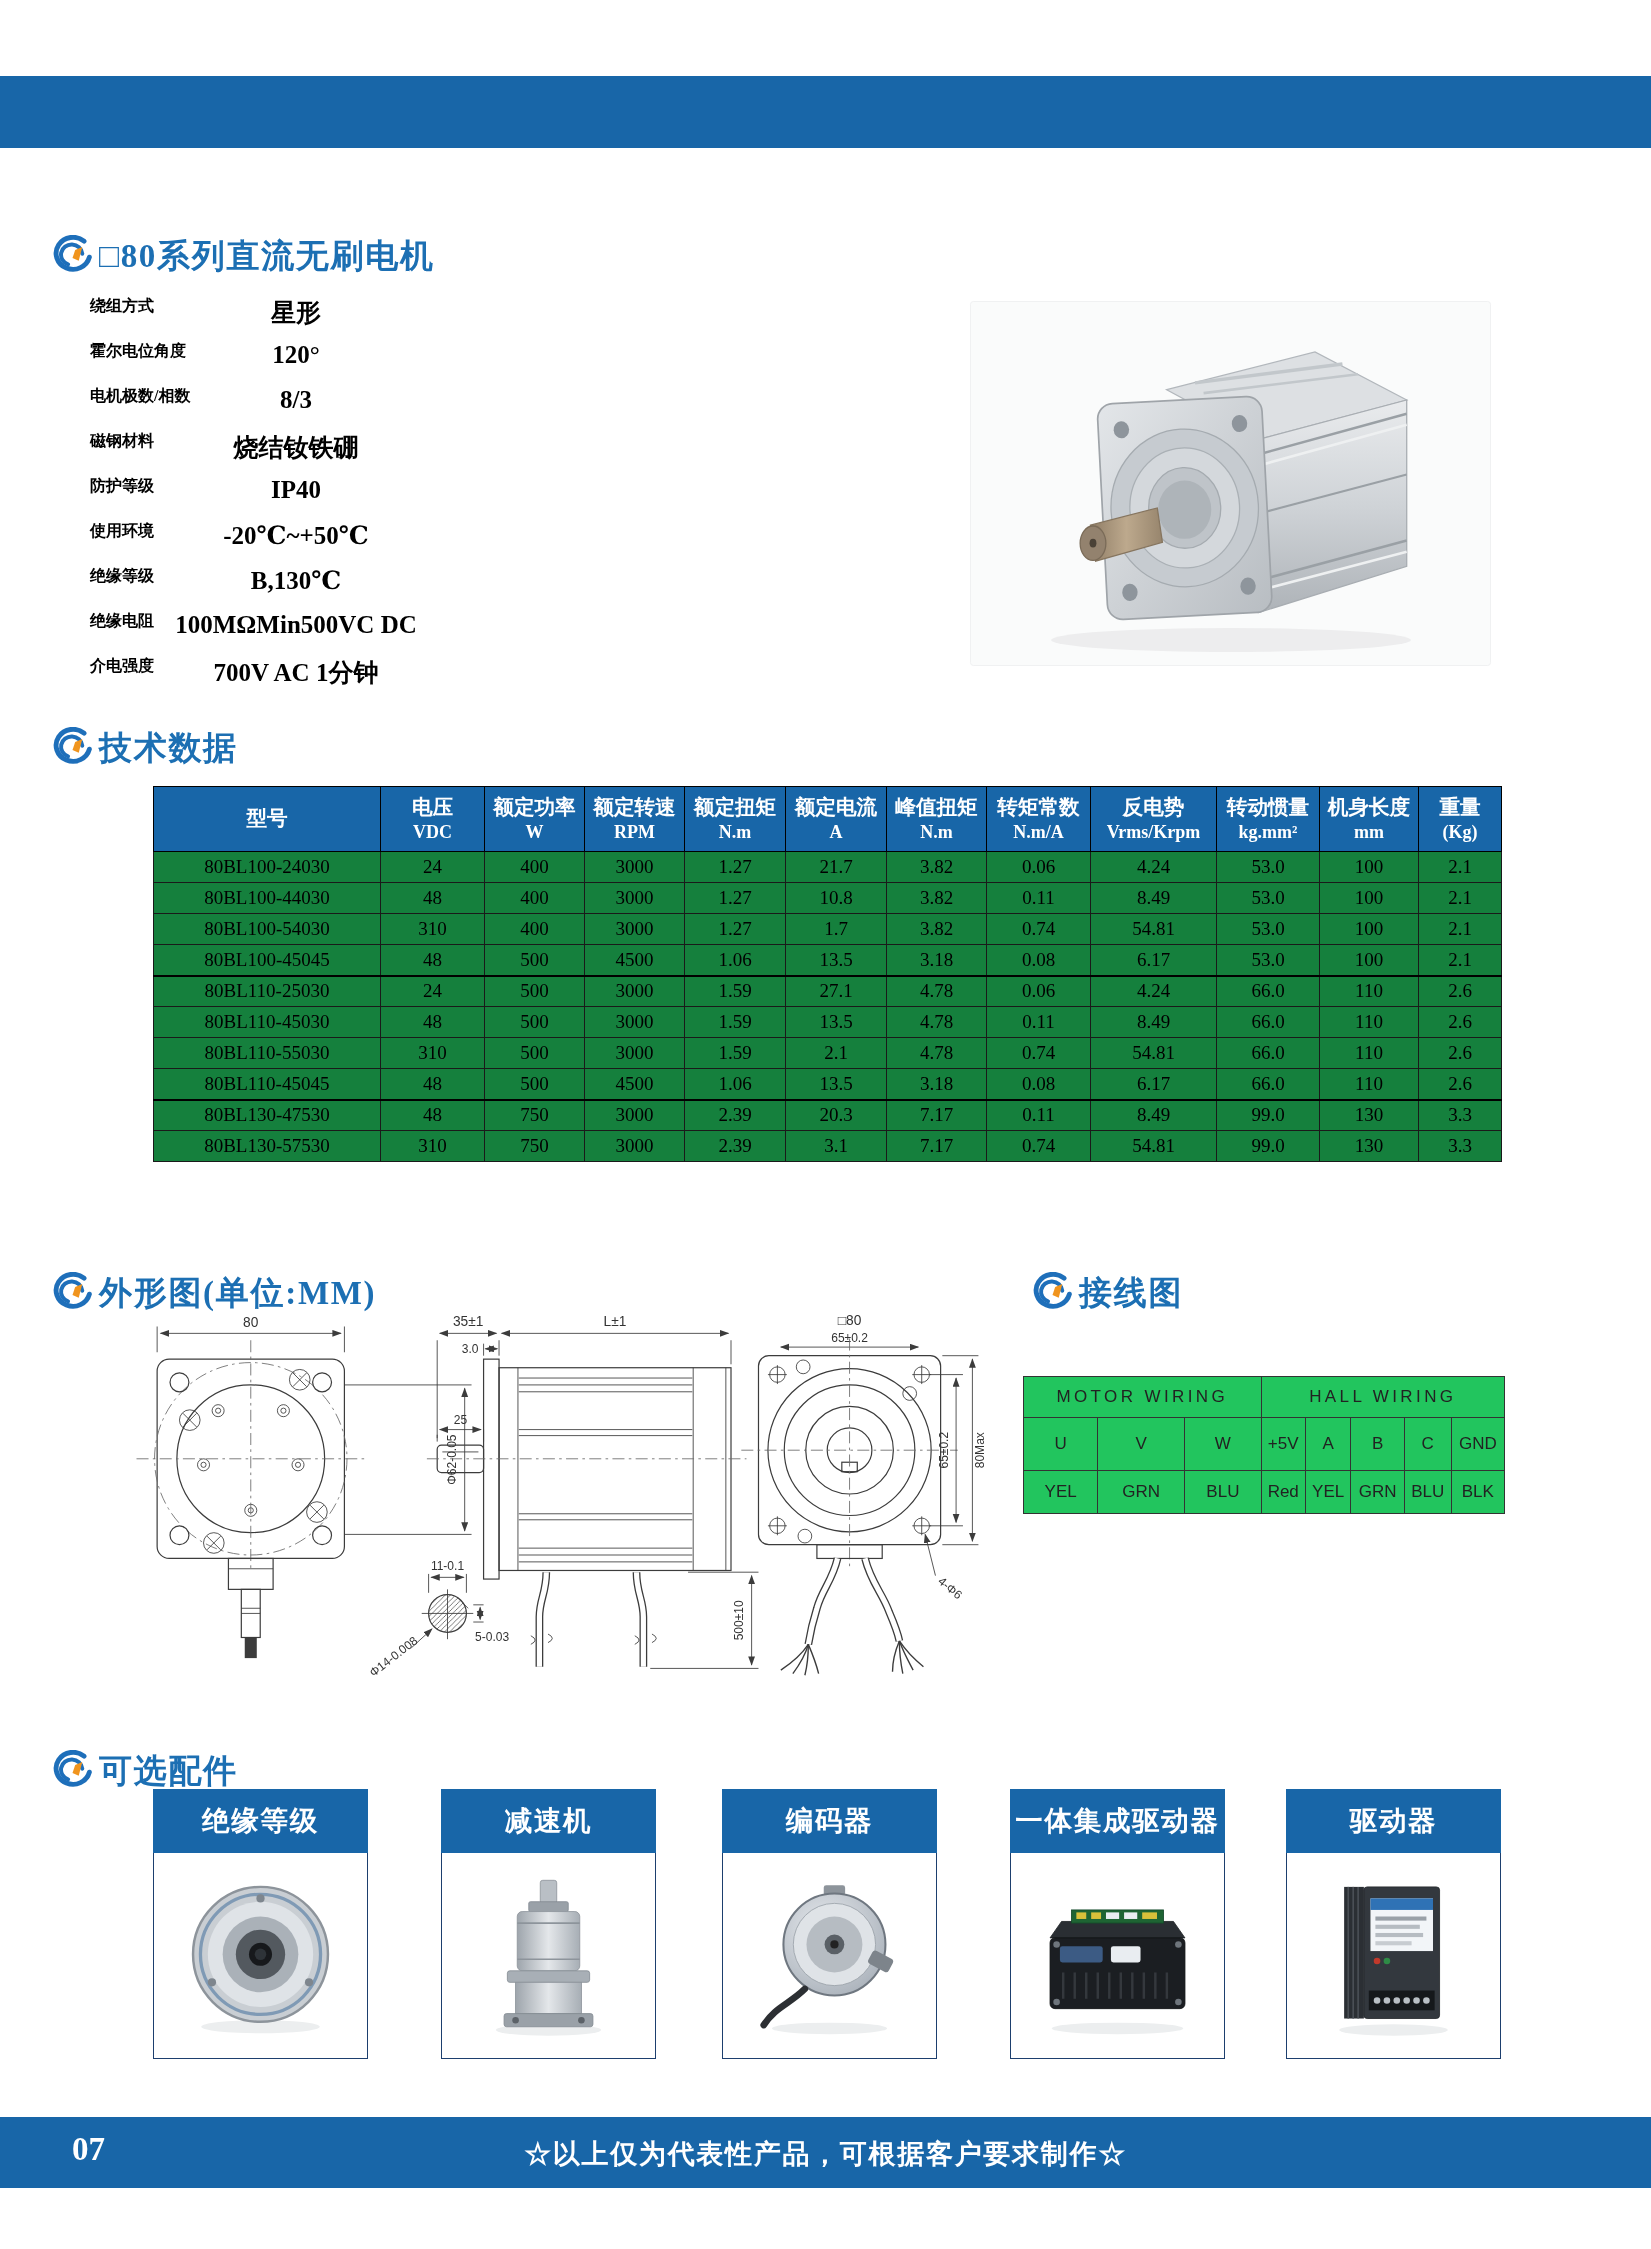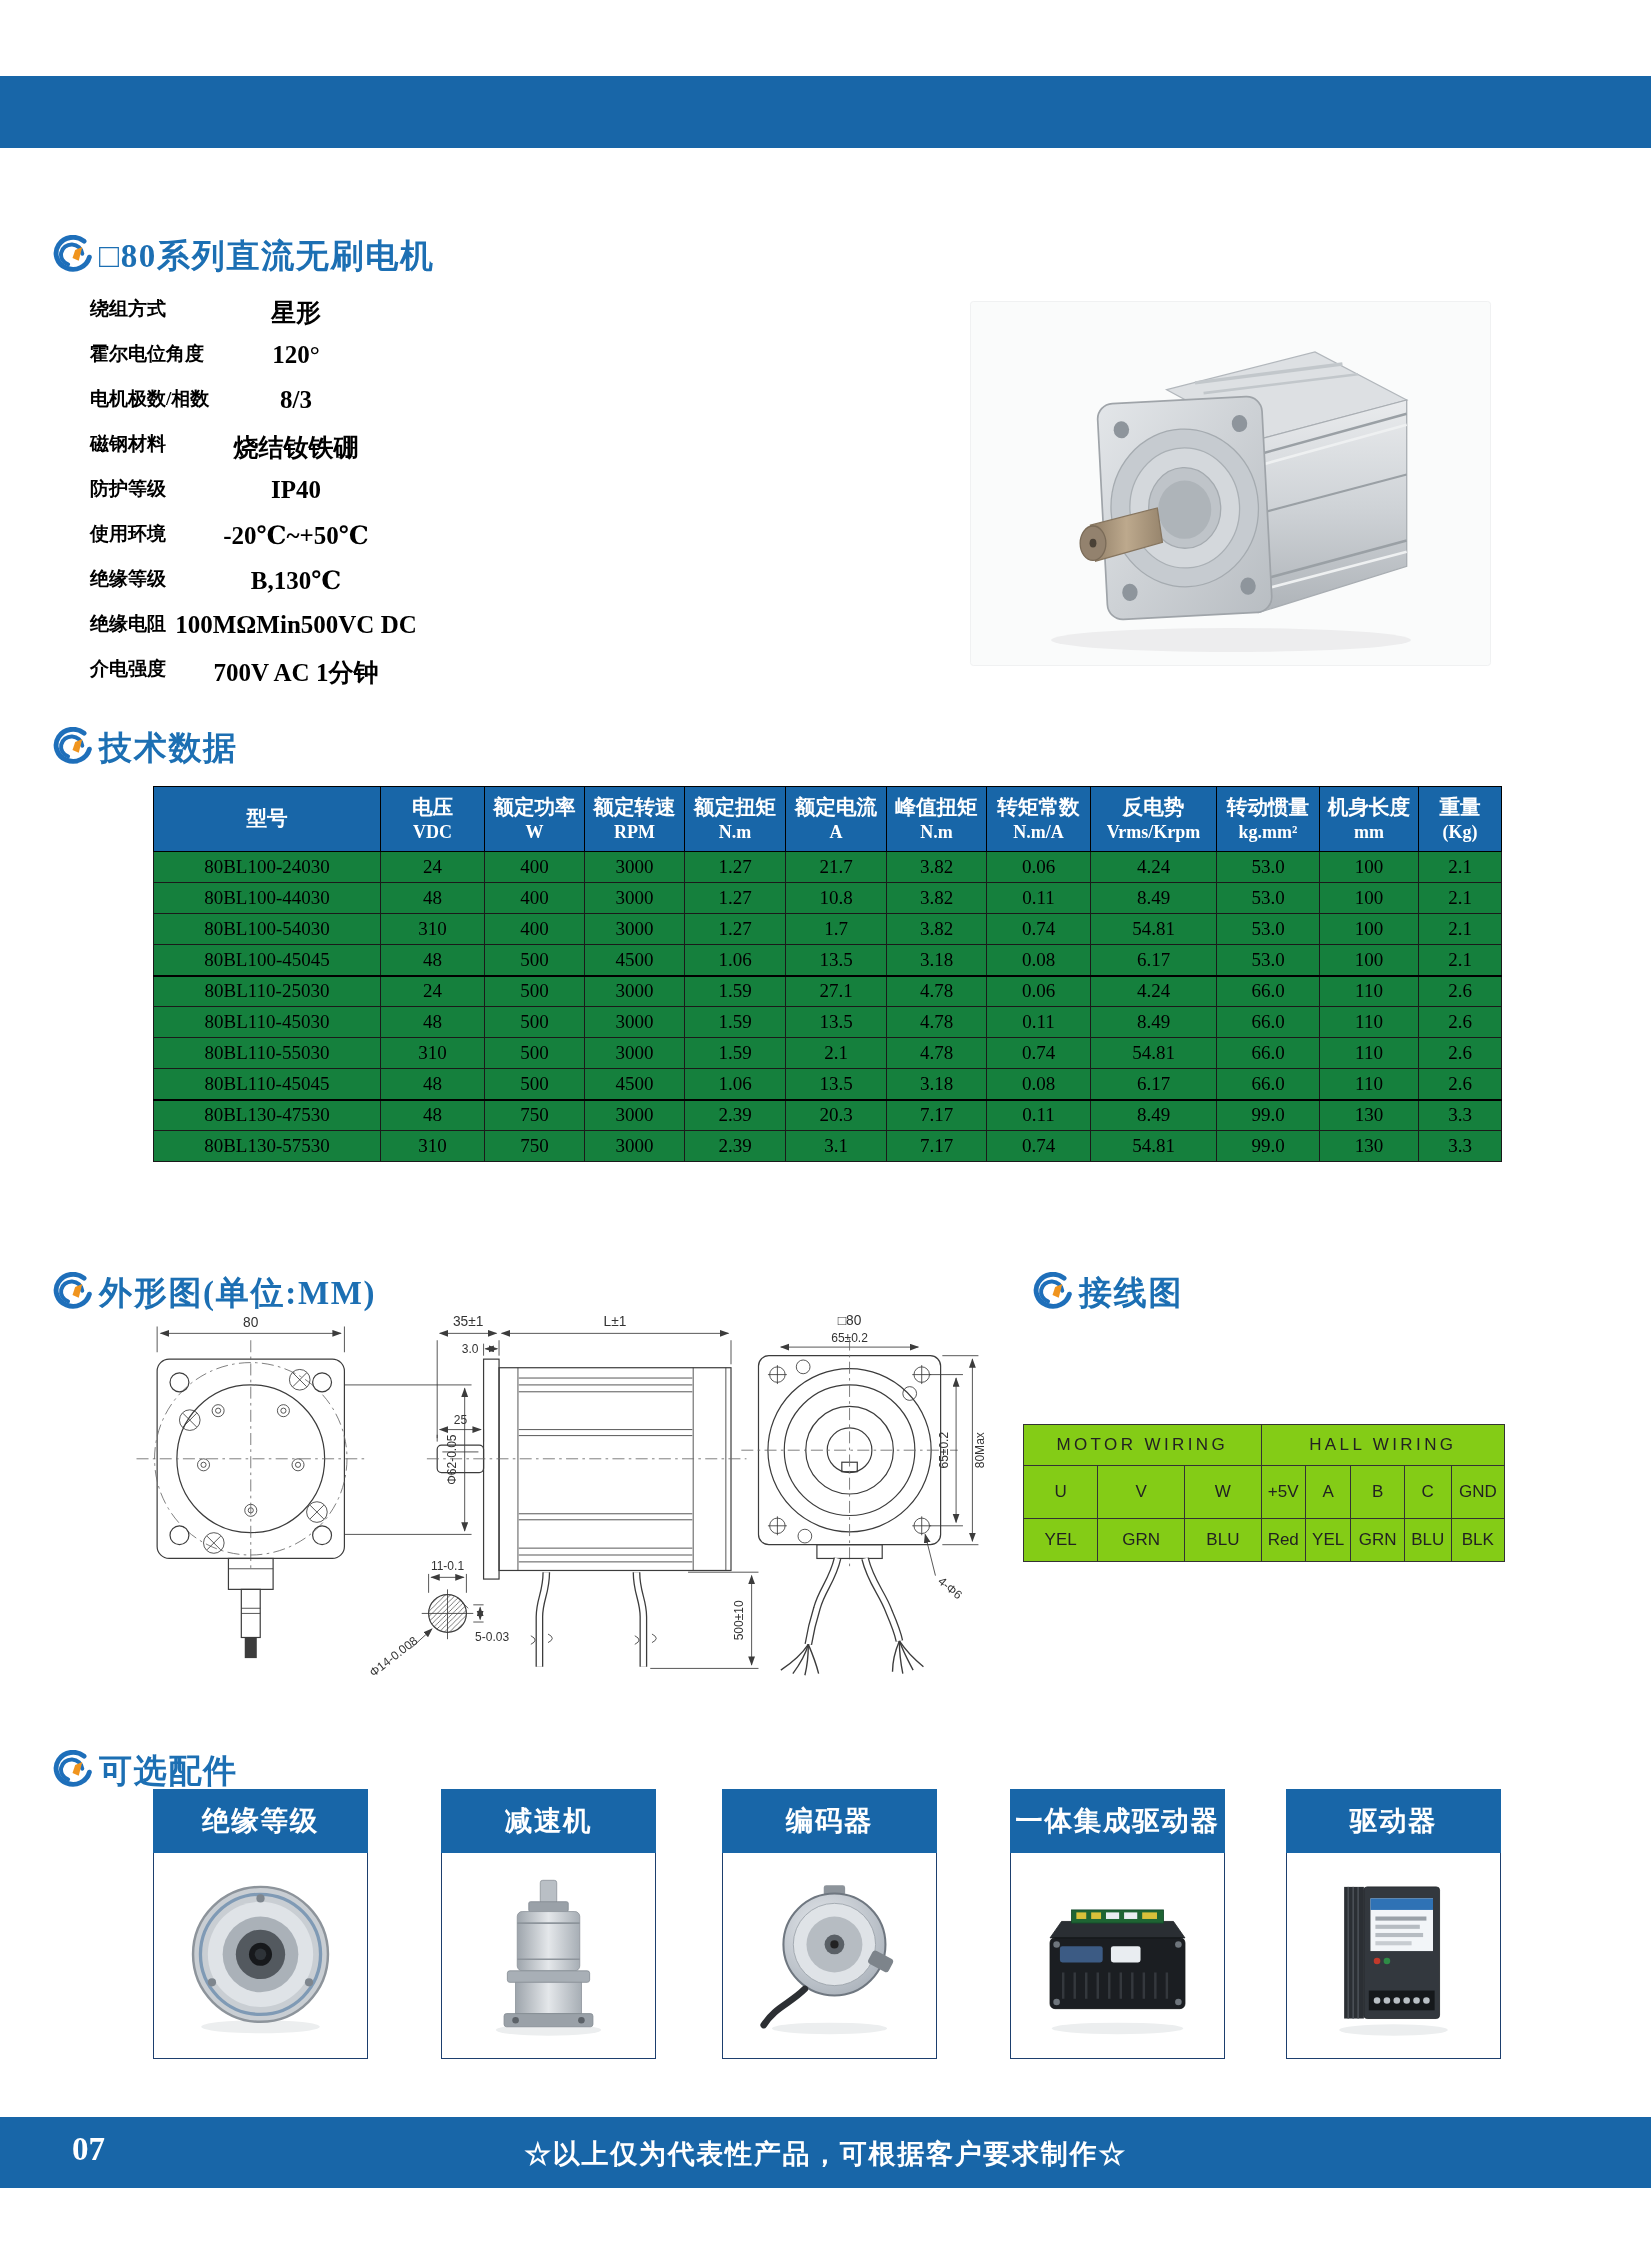--- a/index.html
+++ b/index.html
@@ -19,21 +19,21 @@
   .brand-name{color:#fff;font-weight:bold;font-size:19px;letter-spacing:1.7px;margin-top:0.9px;font-family:"Liberation Sans",sans-serif;}
   .header-title{position:absolute;left:210px;top:83px;font-size:38px;font-weight:bold;color:#fff;letter-spacing:3.4px;}
 
   
   .sec-title{position:absolute;display:flex;align-items:center;gap:4px;margin-top:24px;}
   .sec-title .txt{font-size:33px;font-weight:bold;color:var(--title-blue);letter-spacing:1.7px;white-space:nowrap;}
 
   
   .specs{position:absolute;left:90px;top:289px;width:482px;}
   .spec-row{position:relative;height:45px;}
-  .spec-label{position:absolute;left:0;top:6.9px;font-size:19px;font-weight:bold;}
+  .spec-label{position:absolute;left:0;top:6.9px;font-size:16px;font-weight:bold;}
   .spec-value{position:absolute;left:34px;width:344px;top:6.9px;font-size:25px;font-weight:bold;text-align:center;}
 
   
   .product-card{position:absolute;left:970px;top:301px;width:521px;height:365px;background:#fafbfb;border:0.9px solid #f0f1f2;border-radius:3.4px;display:flex;align-items:center;justify-content:center;}
 
   
   .tech-table{position:absolute;left:153px;top:786px;border-collapse:collapse;table-layout:fixed;width:1348px;background:#15803d;border:1.7px solid #000;}
   .tech-table th{background:var(--blue);color:#fff;border:0.9px solid #000;border-bottom:1.7px solid #000;height:65px;vertical-align:middle;text-align:center;padding:0;}
   .tech-table th .h-name{font-size:20.6px;font-weight:bold;line-height:1.35;}
   .tech-table th .h-unit{font-size:18px;font-weight:bold;line-height:1.2;}
@@ -46,21 +46,21 @@
   .drawings .thin{stroke:#3c3c3c;stroke-width:1;fill:none;}
   .drawings .dashdot{stroke:#6a6a6a;stroke-width:1;fill:none;stroke-dasharray:14 5 3 5;}
   .drawings .dim{stroke:#3c3c3c;stroke-width:1;fill:none;marker-start:url(#ar);marker-end:url(#ar);}
   .drawings .dtxt{font-family:"Liberation Sans",sans-serif;font-size:16px;fill:#333;}
   .drawings .dtxt.sm{font-size:14px;}
   .drawings .cable{stroke:#3c3c3c;stroke-width:9;fill:none;}
   .drawings .cable-in{stroke:#fff;stroke-width:6;fill:none;}
   .drawings .strand{stroke:#3c3c3c;stroke-width:1.6;fill:none;}
 
   
-  .wiring-table{position:absolute;left:1023px;top:1376px;border-collapse:collapse;width:482px;font-family:"Liberation Sans",sans-serif;color:#222;background:#84cc16;margin-top:48px;}
+  .wiring-table{position:absolute;left:1023px;top:1376px;border-collapse:collapse;width:482px;font-family:"Liberation Sans",sans-serif;color:#222;background:#22c55e;}
   .wiring-table th{border:1.7px solid #333;font-size:17px;font-weight:normal;letter-spacing:3.4px;height:41px;text-align:center;}
   .wiring-table td{border:1.4px solid #333;text-align:center;font-size:17px;height:53px;}
   .wiring-table tr.color-row td{height:43px;}
 
   
   .acc-card{position:absolute;top:1789px;width:215px;}
   .acc-head{height:64px;background:var(--blue);color:#fff;font-size:27.5px;font-weight:bold;display:flex;align-items:center;justify-content:center;letter-spacing:1.7px;white-space:nowrap;}
   .acc-body{height:206px;background:#fff;border:1.7px solid #1d3f6e;border-top:none;display:flex;align-items:center;justify-content:center;}
 
   

